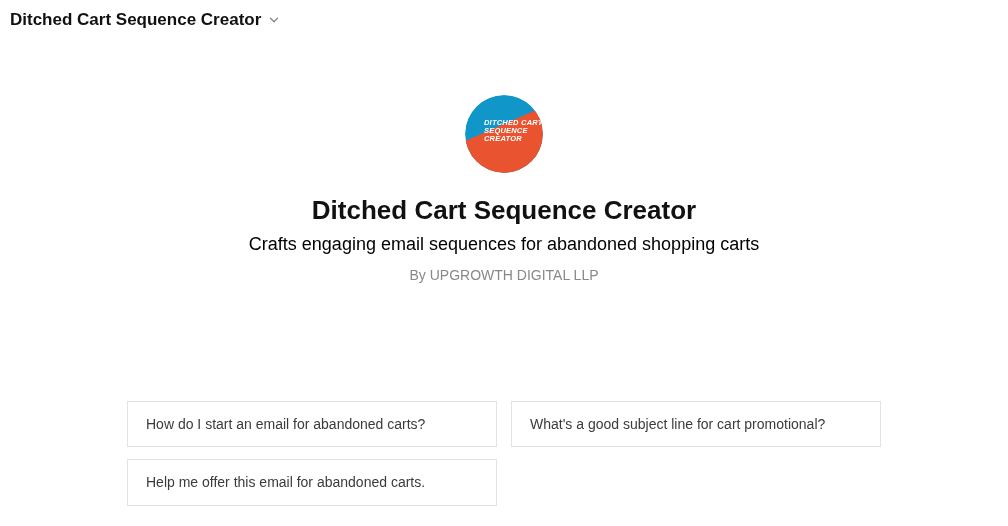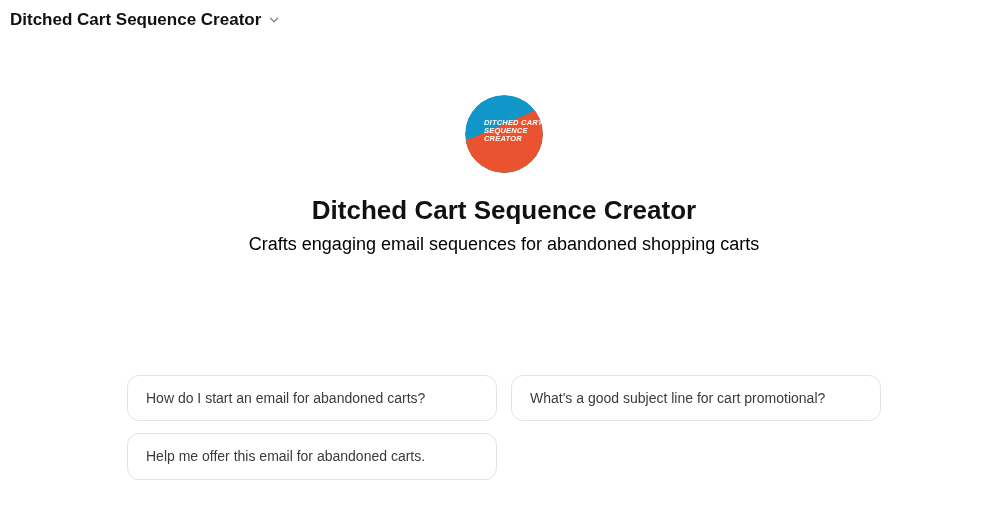--- a/index.html
+++ b/index.html
@@ -65,21 +65,21 @@
   }
   .prompt-grid {
     margin-top: 118px;
     display: grid;
     grid-template-columns: repeat(2, 370px);
     column-gap: 14px;
     row-gap: 12px;
   }
   .prompt-card {
     border: 1px solid #e3e3e3;
-    border-radius: 12px;
+    border-radius: 0;
     padding: 13px 18px;
     font-size: 14px;
     color: #3b3b3b;
     background: #fff;
     cursor: pointer;
     text-align: left;
     line-height: 1.3;
   }
 </style>
 </head>
@@ -106,19 +106,20 @@
         <rect x="0" y="0" width="78" height="78" fill="#1196c9"></rect>
         <path d="M0 46 L78 12 L78 78 L0 78 Z" fill="#e9532f"></path>
         <text x="19" y="30" font-family="Arial, sans-serif" font-size="7.5" font-weight="900" fill="#ffffff" letter-spacing="0.2">DITCHED CART</text>
         <text x="19" y="38" font-family="Arial, sans-serif" font-size="7.5" font-weight="900" fill="#ffffff" letter-spacing="0.2">SEQUENCE</text>
         <text x="19" y="46" font-family="Arial, sans-serif" font-size="7.5" font-weight="900" fill="#ffffff" letter-spacing="0.2">CREATOR</text>
       </g>
     </svg>
   </div>
   <div class="app-title">Ditched Cart Sequence Creator</div>
   <div class="app-desc">Crafts engaging email sequences for abandoned shopping carts</div>
+  <div class="byline">By UPGROWTH DIGITAL LLP</div>
 
   <div class="prompt-grid">
     <button class="prompt-card">How do I start an email for abandoned carts?</button>
     <button class="prompt-card">What's a good subject line for cart promotional?</button>
     <button class="prompt-card">Help me offer this email for abandoned carts.</button>
   </div>
 </div>
 
 </body></html>

